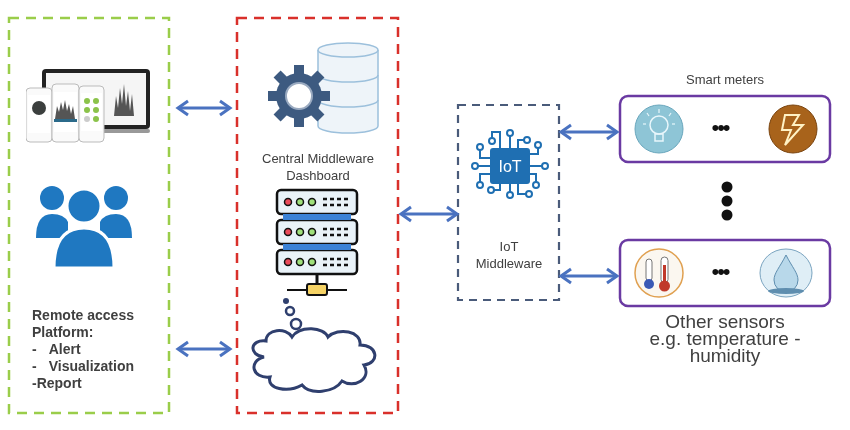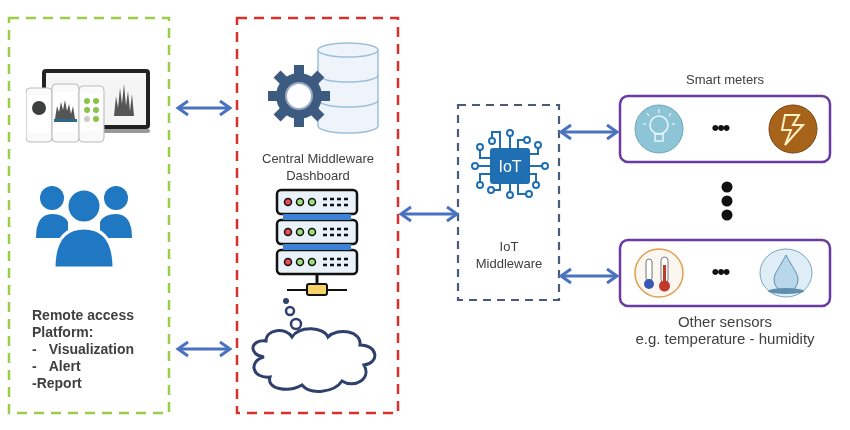--- a/index.html
+++ b/index.html
@@ -85,22 +85,22 @@
     <circle cx="82" cy="20" r="12"></circle>
     <path d="M98,60 Q98,36 82,36 Q70,36 66,44 L66,60Z"></path>
     <circle cx="50" cy="28" r="17" stroke="#fff" stroke-width="3"></circle>
     <path d="M20,90 Q20,50 50,50 Q80,50 80,90Z" stroke="#fff" stroke-width="3"></path>
   </svg>
 </div>
 
 <div class="abs label bold" style="left:32px;top:307px;text-align:left;font-size:14px;line-height:17px">
   <div>Remote access</div>
   <div>Platform:</div>
+  <div><span>-</span><span style="margin-left:12px">Alert</span></div>
   <div><span>-</span><span style="margin-left:12px">Visualization</span></div>
-  <div><span>-</span><span style="margin-left:12px">Alert</span></div>
   <div><span>-</span><span style="">Report</span></div>
 </div>
 
 <div class="abs" style="left:262px;top:40px;width:125px;height:100px">
   <svg width="125" height="100" viewBox="0 0 125 100">
     <g fill="#eef4f9" stroke="#9cc0dc" stroke-width="1.5">
       <path d="M56,10 L56,86 A30,7 0 0 0 116,86 L116,10"></path>
       <ellipse cx="86" cy="10" rx="30" ry="7"></ellipse>
       <path d="M56,35 A30,7 0 0 0 116,35" fill="none"></path>
       <path d="M56,60 A30,7 0 0 0 116,60" fill="none"></path>
@@ -240,16 +240,16 @@
 </div>
 <div class="abs" style="left:690px;top:257px;width:60px;font-size:22px;letter-spacing:-2px;line-height:30px;text-align:center;color:#111">•••</div>
 <div class="abs" style="left:758px;top:247px;width:56px;height:52px">
   <svg width="56" height="52" viewBox="0 0 56 52">
     <ellipse cx="28" cy="26" rx="26" ry="24" fill="#dfeef6" stroke="#7aa4c0"></ellipse>
     <path d="M28,8 C22,20 16,26 16,33 A12,12 0 0 0 40,33 C40,26 34,20 28,8 Z" fill="#b8d8ea" stroke="#5f8eaf"></path>
     <ellipse cx="28" cy="44" rx="18" ry="3" fill="#5f8eaf"></ellipse>
   </svg>
 </div>
 
-<div class="abs label" style="left:620px;top:313px;width:210px;font-size:15px;line-height:17px">
+<div class="abs label" style="left:620px;top:313px;width:210px;font-size:19px;line-height:17px">
   <div>Other sensors</div>
   <div>e.g. temperature - humidity</div>
 </div>
 
 </body></html>

